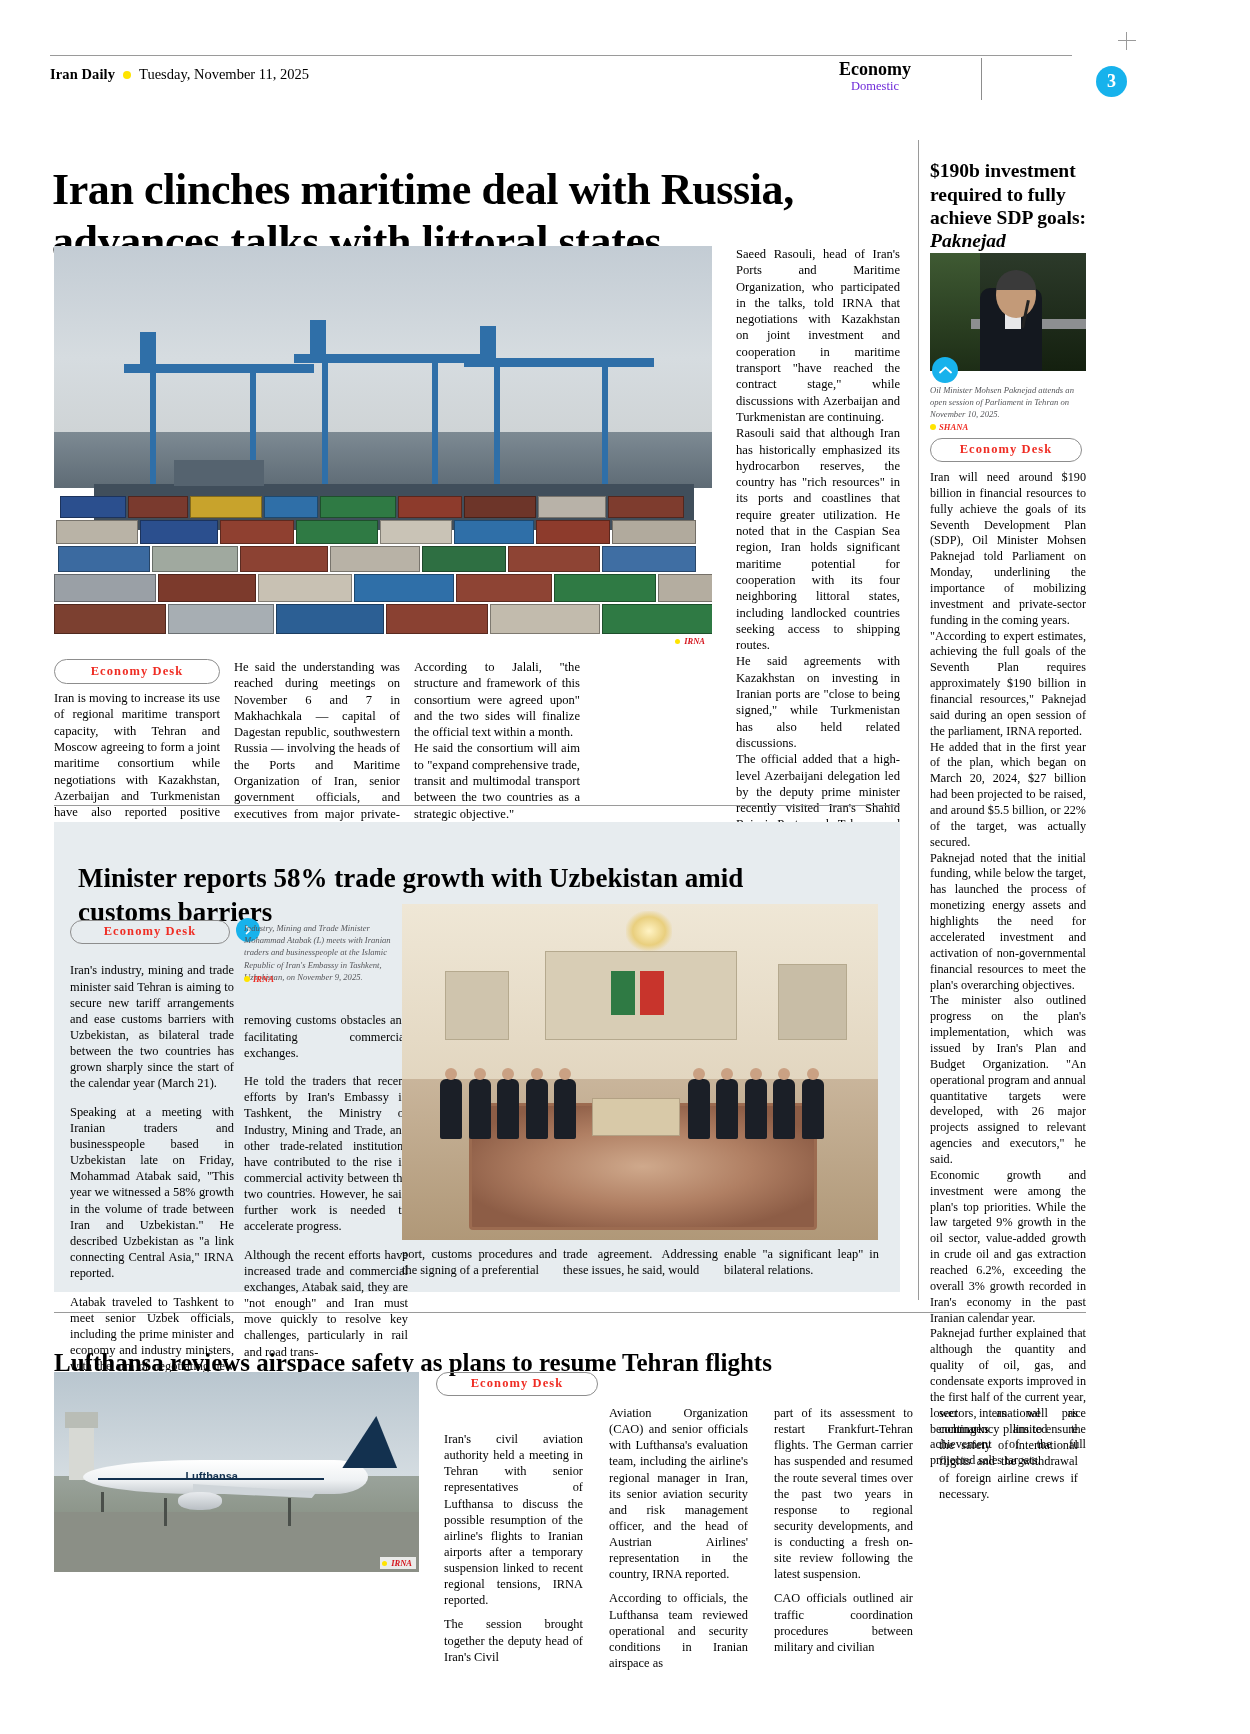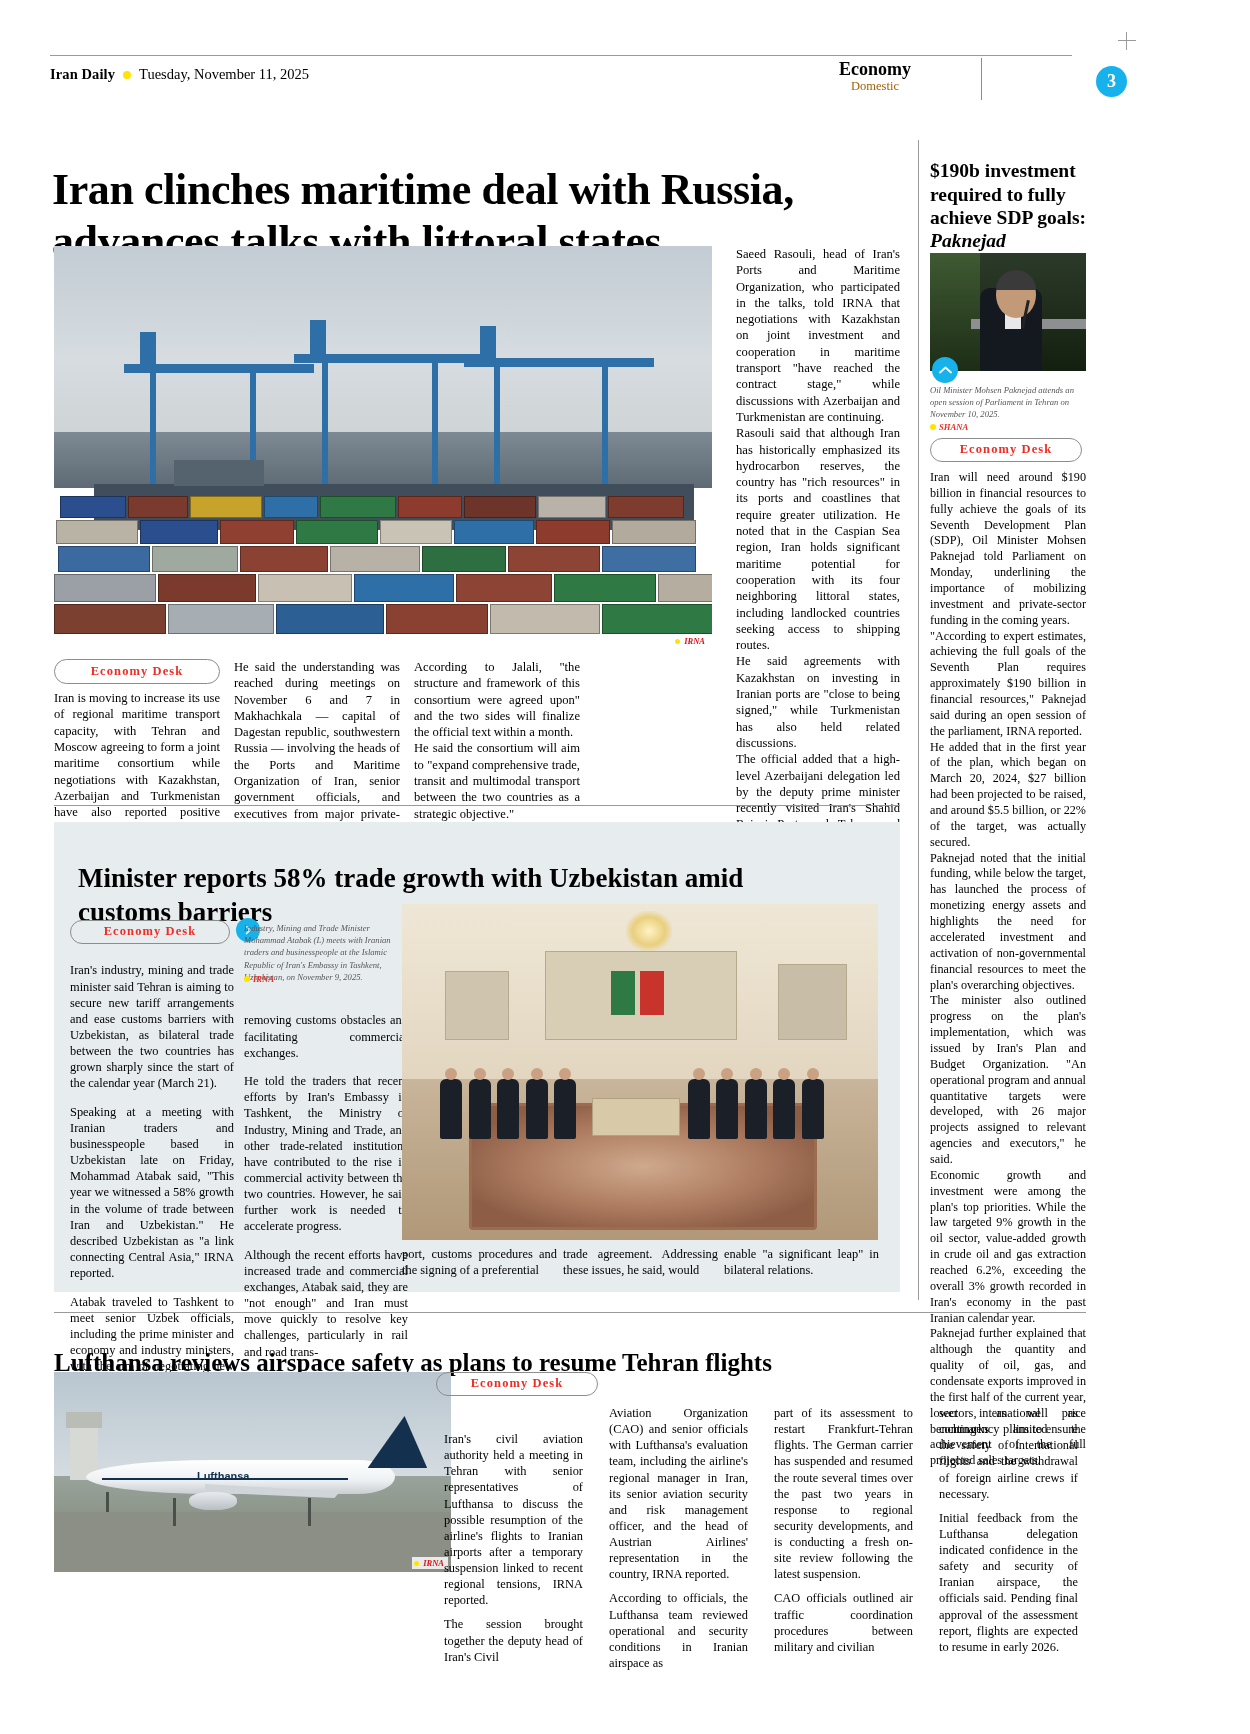--- a/index.html
+++ b/index.html
@@ -42,21 +42,21 @@
   .mast-brand{font-weight:bold;letter-spacing:.1px;}
   .dot-yellow{
     width:8px;height:8px;border-radius:50%;background:#ffe400;display:inline-block;
     margin:0 3px;
   }
   .mast-date{font-size:14.5px;text-align:right;}
   .mast-center{
     position:absolute;left:740px;top:4px;text-align:center;width:170px;
   }
   .mast-section{font-weight:bold;font-size:18px;line-height:1.05;}
-  .mast-sub{font-size:12.5px;color:#a16207;line-height:1.2;}
+  .mast-sub{font-size:12.5px;color:#6d28d9;line-height:1.2;}
   .mast-divider{
     position:absolute;left:931px;top:2px;width:1px;height:42px;background:#8d8d8d;
   }
   .pagenum{
     position:absolute;left:1046px;top:10px;
     width:31px;height:31px;border-radius:50%;
     background:#17b2ec;color:#fff;font-weight:bold;font-size:18px;
     display:flex;align-items:center;justify-content:center;
     font-family:"Liberation Serif",serif;
   }
@@ -191,21 +191,21 @@
 
   
   .rule3{
     position:absolute;left:54px;top:1312px;width:1032px;border-top:1px solid #9a9a9a;
   }
   .art3-head{
     position:absolute;left:54px;top:1327px;width:900px;
     font-size:25px;font-weight:bold;line-height:1.2;
   }
   .art3-photo{
-    position:absolute;left:54px;top:1372px;width:365px;height:200px;overflow:hidden;padding-left:32px;
+    position:absolute;left:54px;top:1372px;width:365px;height:200px;overflow:hidden;
   }
   .art3-badge{
     position:absolute;left:436px;top:1372px;width:162px;
   }
   .art3-cols{
     position:absolute;left:436px;top:1397px;width:650px;
     display:grid;grid-template-columns:155px 155px 155px 155px;gap:0 10px;
     font-size:12.4px;line-height:1.3;text-align:justify;
     hyphens:auto;-webkit-hyphens:auto;
   }
@@ -532,17 +532,16 @@
     <div>
       <p>Aviation Organization (CAO) and senior officials with Lufthansa's evaluation team, including the airline's regional manager in Iran, its senior aviation security and risk management officer, and the head of Austrian Airlines' representation in the country, IRNA reported.</p>
       <p>According to officials, the Lufthansa team reviewed operational and security conditions in Iranian airspace as</p>
     </div>
     <div>
       <p>part of its assessment to restart Frankfurt-Tehran flights. The German carrier has suspended and resumed the route several times over the past two years in response to regional security developments, and is conducting a fresh on-site review following the latest suspension.</p>
       <p>CAO officials outlined air traffic coordination procedures between military and civilian</p>
     </div>
     <div>
       <p>sectors, as well as contingency plans to ensure the safety of international flights and the withdrawal of foreign airline crews if necessary.</p>
-      <p>Initial feedback from the Lufthansa delegation indicated confidence in the safety and security of Iranian airspace, the officials said. Pending final approval of the assessment report, flights are expected to resume in early 2026.</p>
     </div>
   </div>
 
 </div>
 
 </body></html>

